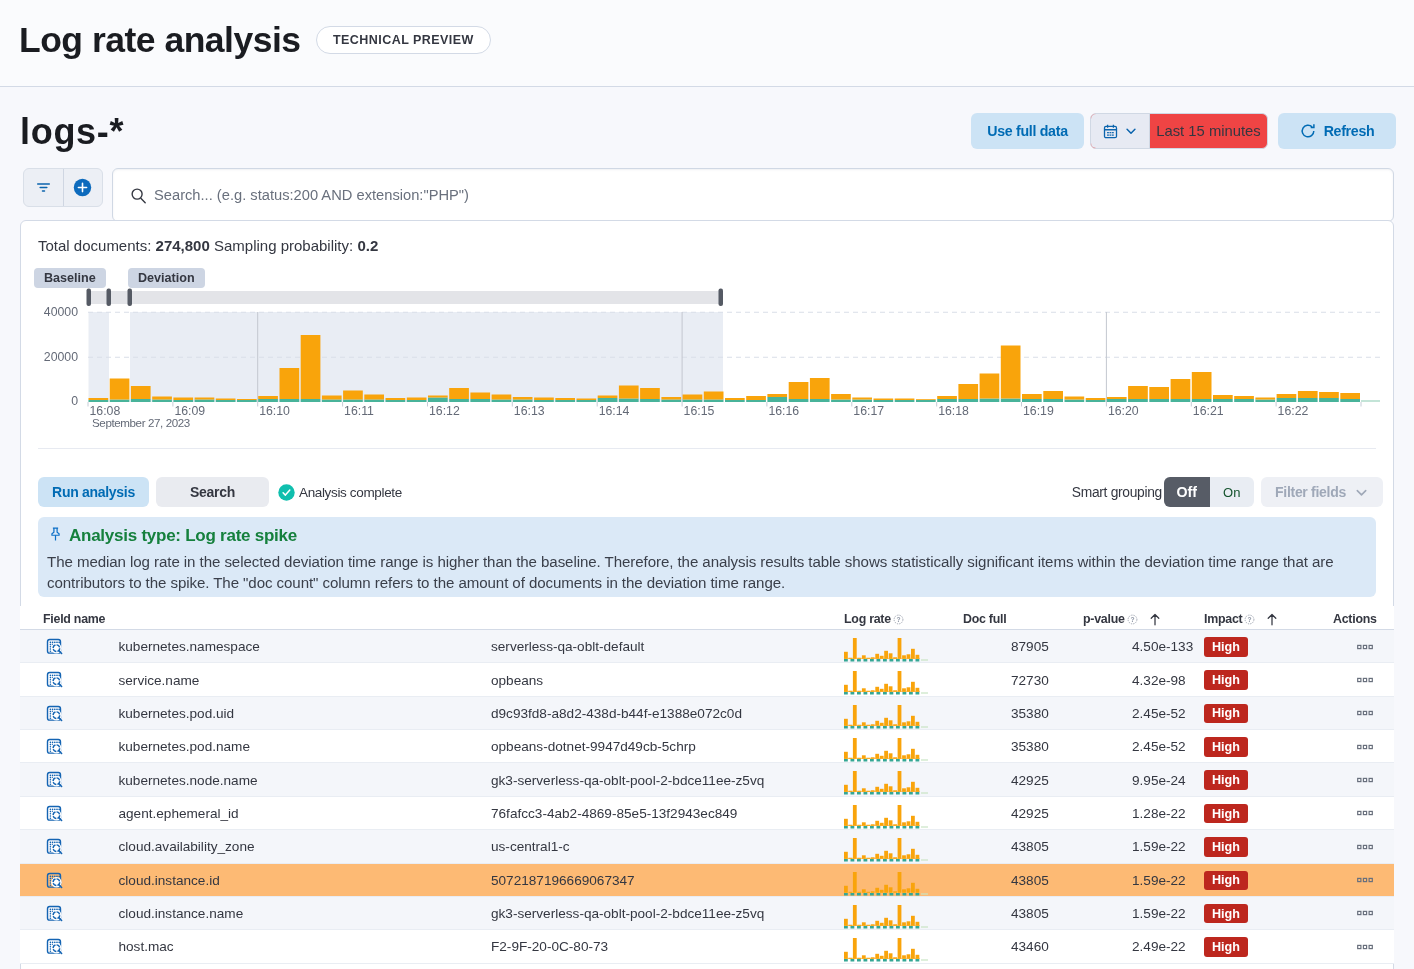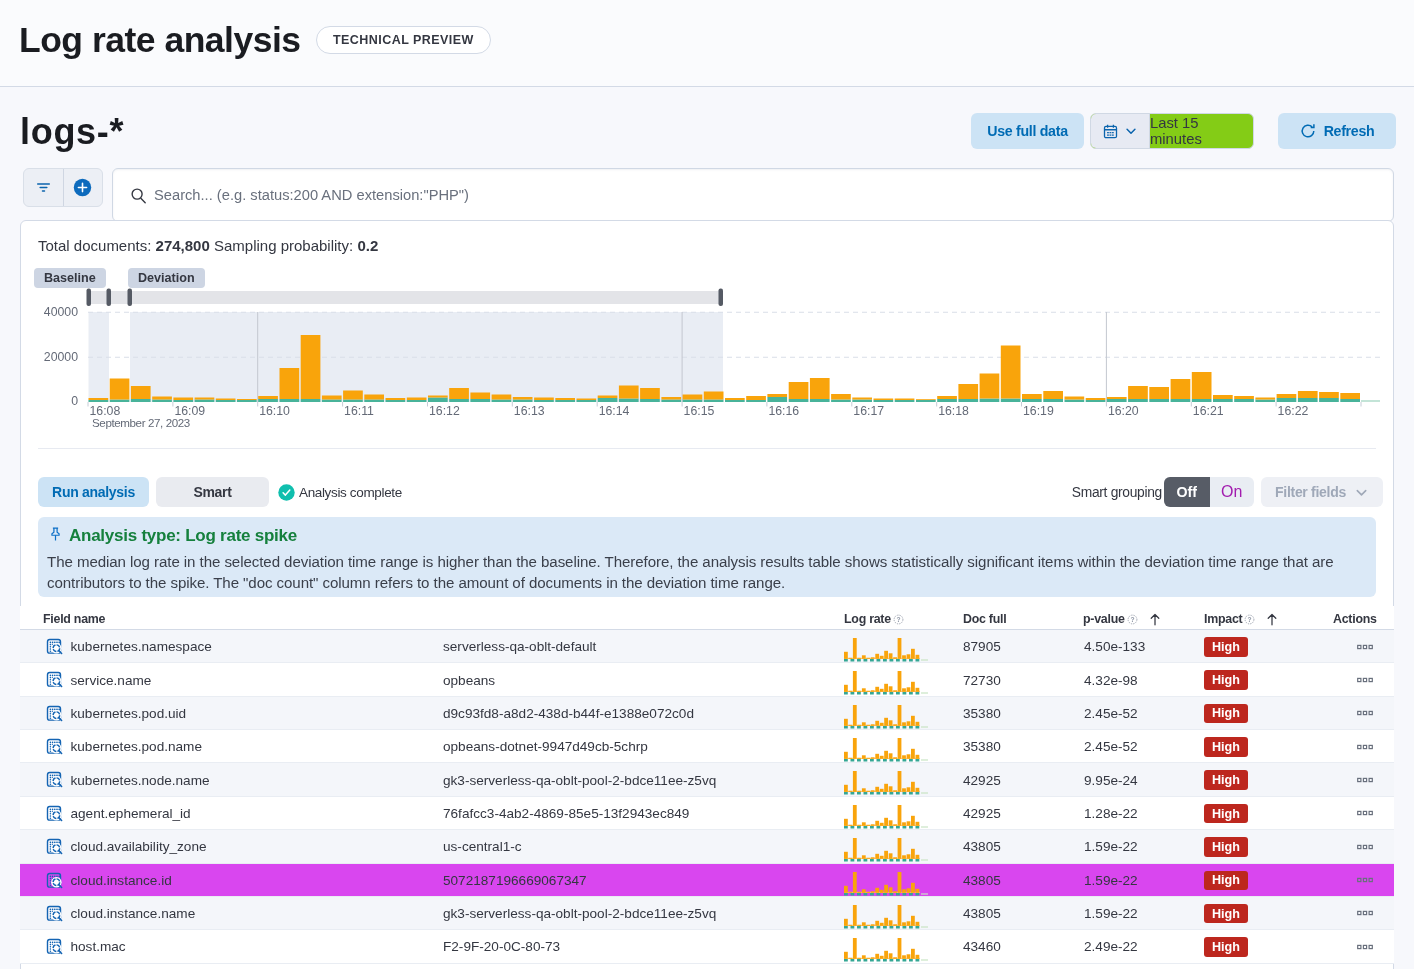--- a/index.html
+++ b/index.html
@@ -20,36 +20,36 @@
   display:flex; align-items:center; padding-left:17px; box-shadow:inset 0 1px 2px rgba(152,162,179,0.15); }
 .searchbox .ph { color:#69707d; font-size:14.7px; margin-left:7px; }
 .panel { position:absolute; left:20px; top:220px; width:1374px; height:760px; background:#fff; border:1px solid #d3dae6; border-radius:6px; }
 .totaldocs { position:absolute; left:38px; top:237px; font-size:15px; color:#343741; }
 .chip { position:absolute; top:267.5px; height:20px; padding:0 10px; background:#cdd5e3; border-radius:4px; display:flex; align-items:center;
   font-size:12.6px; font-weight:700; color:#343741; }
 .runbtn { position:absolute; top:477px; height:30px; border-radius:6px; display:flex; align-items:center; justify-content:center; font-size:14px; font-weight:700; letter-spacing:-0.3px; }
 .callout { position:absolute; left:38px; top:517px; width:1338px; height:80px; background:#dbe9f7; border-radius:6px; }
 .th { position:absolute; font-size:12.4px; letter-spacing:-0.25px; font-weight:700; color:#343741; display:flex; align-items:center; gap:2px; height:16px; }
 .tr { position:absolute; left:20px; width:1374px; border-bottom:1px solid #e9edf3; }
-.tr .cell { position:absolute; top:50%; transform:translateY(-50%); font-size:13.6px; color:#343741; white-space:nowrap; }
+.tr .cell { position:absolute; top:50%; transform:translateY(-50%); font-size:13.6px; color:#343741; white-space:nowrap;margin-left:48px; }
 .c-icon { position:absolute; left:26px; top:8px; }
 .badge-high { position:absolute; left:1184px; top:7px; height:19.5px; background:#bd271e; color:#fff; font-size:12.6px; font-weight:700;
   border-radius:3px; padding:0 8px; display:flex; align-items:center; }
 .toggle { position:absolute; left:1164px; top:477px; width:90px; height:30px; border-radius:6px; background:#e9edf3; display:flex; overflow:hidden; }
 .toggle .off { width:45.5px; background:#575c66; color:#fff; font-weight:700; display:flex; align-items:center; justify-content:center; font-size:14.2px; }
-.toggle .on { flex:1; color:#a21caf; font-weight:500; display:flex; align-items:center; justify-content:center; font-size:16px; }
+.toggle .on { flex:1; color:#14532d; font-weight:500; display:flex; align-items:center; justify-content:center; font-size:13px; }
 </style></head>
 <body>
 <div class="hdr"></div>
 <div class="h1">Log rate analysis</div>
 <div class="techbadge">TECHNICAL PREVIEW</div>
 
 <div class="h2">logs-*</div>
 <div class="btn btn-blue" style="left:971px;width:113px">Use full data</div>
-<div class="abs" style="left:1090px;top:113px;width:164px;height:36px;border:1px solid #d0d8e4;border-radius:6px;background:#84cc16;display:flex;overflow:hidden">
+<div class="abs" style="left:1090px;top:113px;width:178px;height:36px;border:1px solid #d0d8e4;border-radius:6px;background:#ef4444;display:flex;overflow:hidden">
   <div style="width:59px;background:#e7eaf3;display:flex;align-items:center;justify-content:center;gap:6px;border-right:1px solid #d0d8e4">
       <svg width="15" height="15" viewBox="0 0 16 16">
         <rect x="1.6" y="2.6" width="12.8" height="12" rx="1.6" fill="none" stroke="#0b64ad" stroke-width="1.4"></rect>
         <path d="M1.8 6.1 h12.4" stroke="#0b64ad" stroke-width="1.4"></path>
         <path d="M4.9 0.9 v3 M11.1 0.9 v3" stroke="#0b64ad" stroke-width="1.4"></path>
         <rect x="4.3" y="8.6" width="2" height="1.3" fill="#0b64ad"></rect>
         <rect x="6.9" y="8.6" width="2" height="1.3" fill="#0b64ad"></rect>
         <rect x="9.5" y="8.6" width="2" height="1.3" fill="#0b64ad"></rect>
         <rect x="4.3" y="11.2" width="2" height="1.3" fill="#0b64ad"></rect>
         <rect x="6.9" y="11.2" width="2" height="1.3" fill="#0b64ad"></rect>
@@ -257,21 +257,21 @@
 <text x="1277.6" y="155" font-size="12.3" fill="#646a77">16:22</text>
 <line x1="1361.0" x2="1361.0" y1="142" y2="146.5" stroke="#c6ccd6" stroke-width="1"></line>
 <text x="92" y="166.5" font-size="11.6" letter-spacing="-0.4" fill="#646a77">September 27, 2023</text>
 <text x="78" y="56" font-size="12.3" fill="#646a77" text-anchor="end">40000</text>
 <text x="78" y="101" font-size="12.3" fill="#646a77" text-anchor="end">20000</text>
 <text x="78" y="144.5" font-size="12.3" fill="#646a77" text-anchor="end">0</text>
 </svg>
 <div class="abs" style="left:38px;top:448px;width:1338px;height:1px;background:#e7eaf1"></div>
 
 <div class="runbtn" style="left:38px;width:111px;background:#cce3f5;color:#006bb4">Run analysis</div>
-<div class="runbtn" style="left:156px;width:113px;background:#e9ebf0;color:#343741">Smart</div>
+<div class="runbtn" style="left:156px;width:113px;background:#e9ebf0;color:#343741">Search</div>
 <div class="abs" style="left:278px;top:484px"><svg width="17" height="17" viewBox="0 0 17 17">
       <circle cx="8.5" cy="8.5" r="8.2" fill="#10bfae"></circle>
       <path d="M5.1 8.8 l2.3 2.3 4.4-5" fill="none" stroke="#fff" stroke-width="1.5" stroke-linecap="round" stroke-linejoin="round"></path>
     </svg></div>
 <div class="abs" style="left:299px;top:485px;font-size:13.5px;letter-spacing:-0.35px;color:#343741">Analysis complete</div>
 <div class="abs" style="right:252px;top:485px;font-size:13.8px;letter-spacing:-0.3px;color:#343741">Smart grouping</div>
 <div class="toggle">
     <div class="off">Off</div>
     <div class="on">On</div>
   </div>
@@ -652,21 +652,21 @@
 </svg></span>
 <span class="cell" style="left:943px">43805</span>
 <span class="cell" style="left:1064px">1.59e-22</span>
 <span class="badge-high">High</span>
 <span style="position:absolute;left:1336.5px;top:8.5px"><svg width="16" height="16" viewBox="0 0 16 16">
         <rect x="0.7" y="6.4" width="3.2" height="3.2" fill="none" stroke="#69707d" stroke-width="1.2"></rect>
         <rect x="6.4" y="6.4" width="3.2" height="3.2" fill="none" stroke="#69707d" stroke-width="1.2"></rect>
         <rect x="12.1" y="6.4" width="3.2" height="3.2" fill="none" stroke="#69707d" stroke-width="1.2"></rect>
       </svg></span>
 </div>
-<div class="tr" style="top:863.5px;height:33.36px;background:#d946ef">
+<div class="tr" style="top:863.5px;height:33.36px;background:#fdba74">
 <span class="c-icon"><svg width="17" height="17" viewBox="0 0 17 17">
         <rect x="1.5" y="1.5" width="13" height="13.6" rx="2.2" fill="none" stroke="#1464b3" stroke-width="1.4"></rect>
         <circle cx="4.4" cy="4.4" r="0.8" fill="#1464b3"></circle>
         <circle cx="6.6" cy="4.4" r="0.8" fill="#1464b3"></circle>
         <circle cx="8.8" cy="4.4" r="0.8" fill="#1464b3"></circle>
         <circle cx="11" cy="4.4" r="0.8" fill="#1464b3"></circle>
         <circle cx="13.2" cy="4.4" r="0.8" fill="#1464b3"></circle>
         <circle cx="4.4" cy="6.6" r="0.8" fill="#1464b3"></circle>
         <circle cx="4.4" cy="8.8" r="0.8" fill="#1464b3"></circle>
         <circle cx="4.4" cy="11" r="0.8" fill="#1464b3"></circle>

